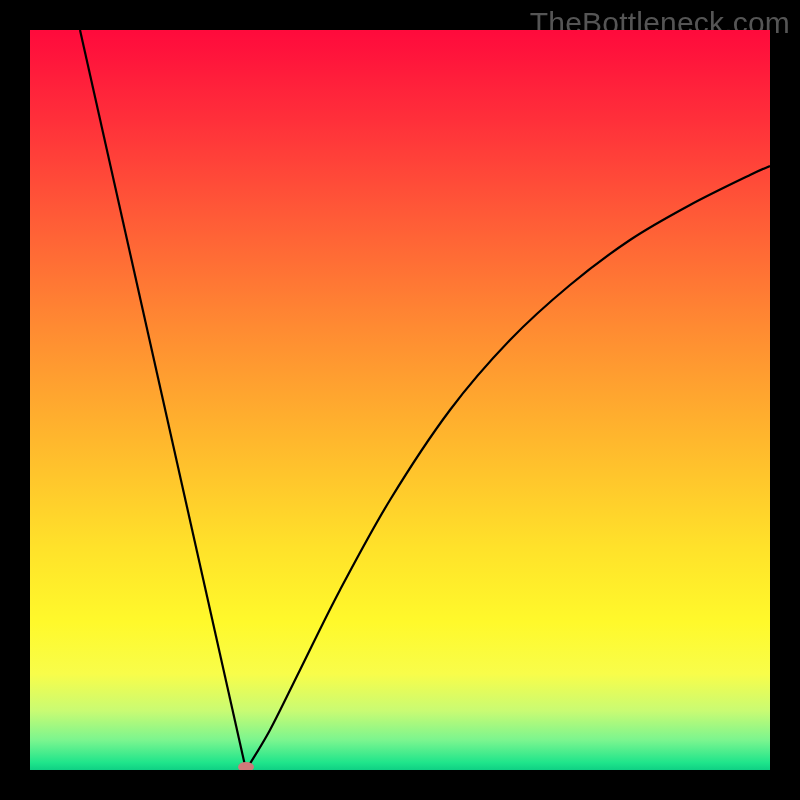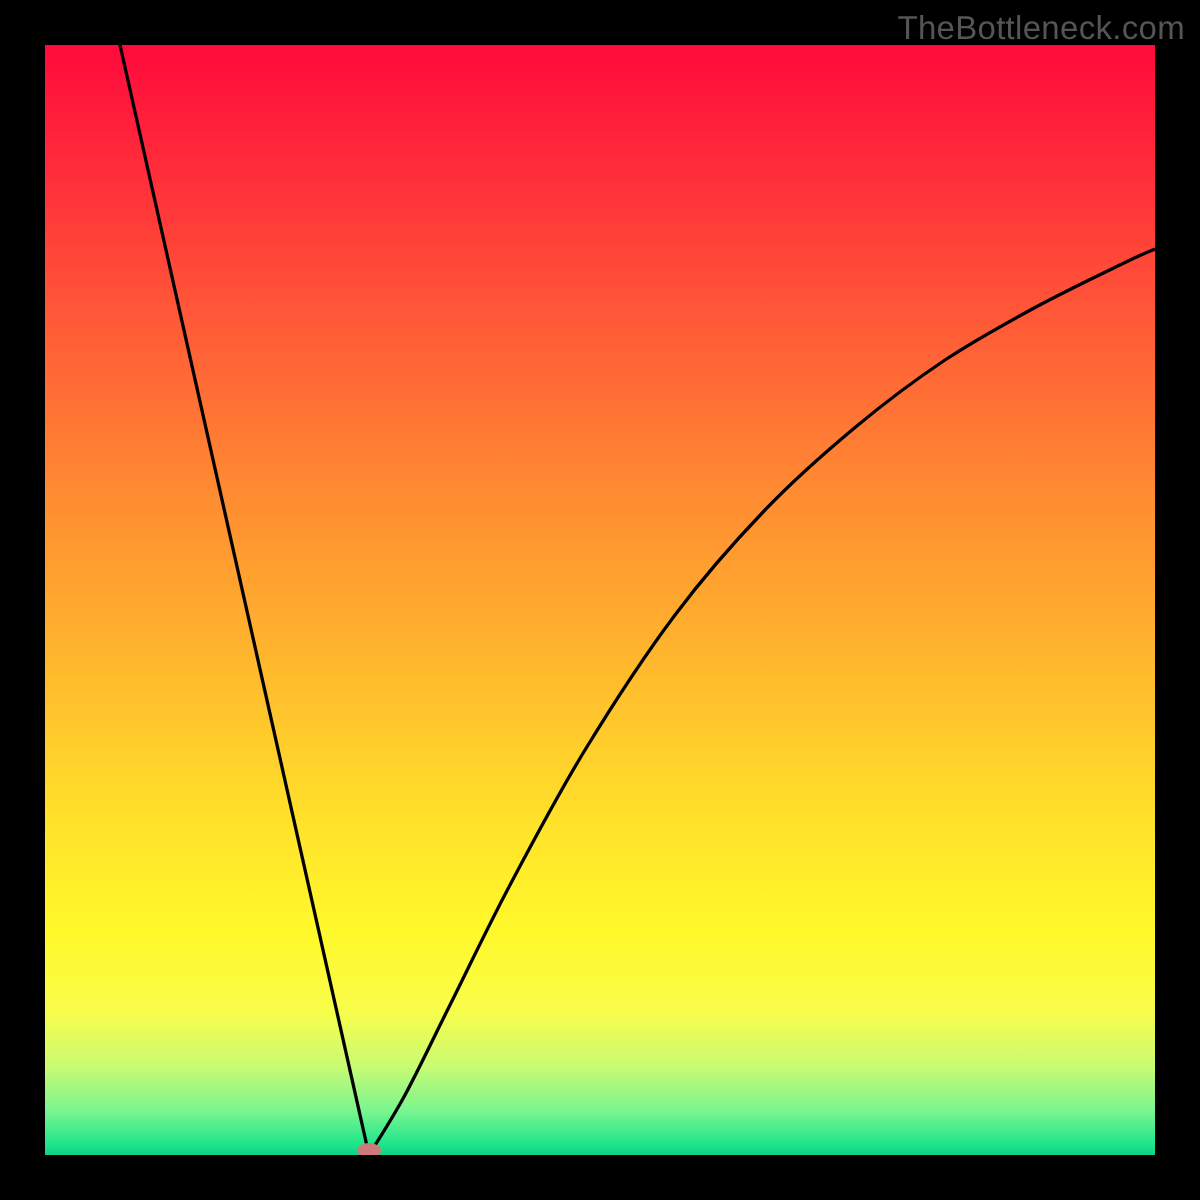--- a/index.html
+++ b/index.html
@@ -36,21 +36,21 @@
       #7af58f 96%,
       #1fe58b 99%,
       #0fd084 100%
     );
   }
   .watermark {
     position: absolute;
     top: 6px;
     right: 10px;
     color: #555;
-    font-size: 22px;
+    font-size: 30px;
     letter-spacing: 0.2px;
     user-select: none;
   }
   svg.curve {
     position: absolute;
     left: 0; top: 0;
   }
   .dot {
     position: absolute;
     width: 16px;

